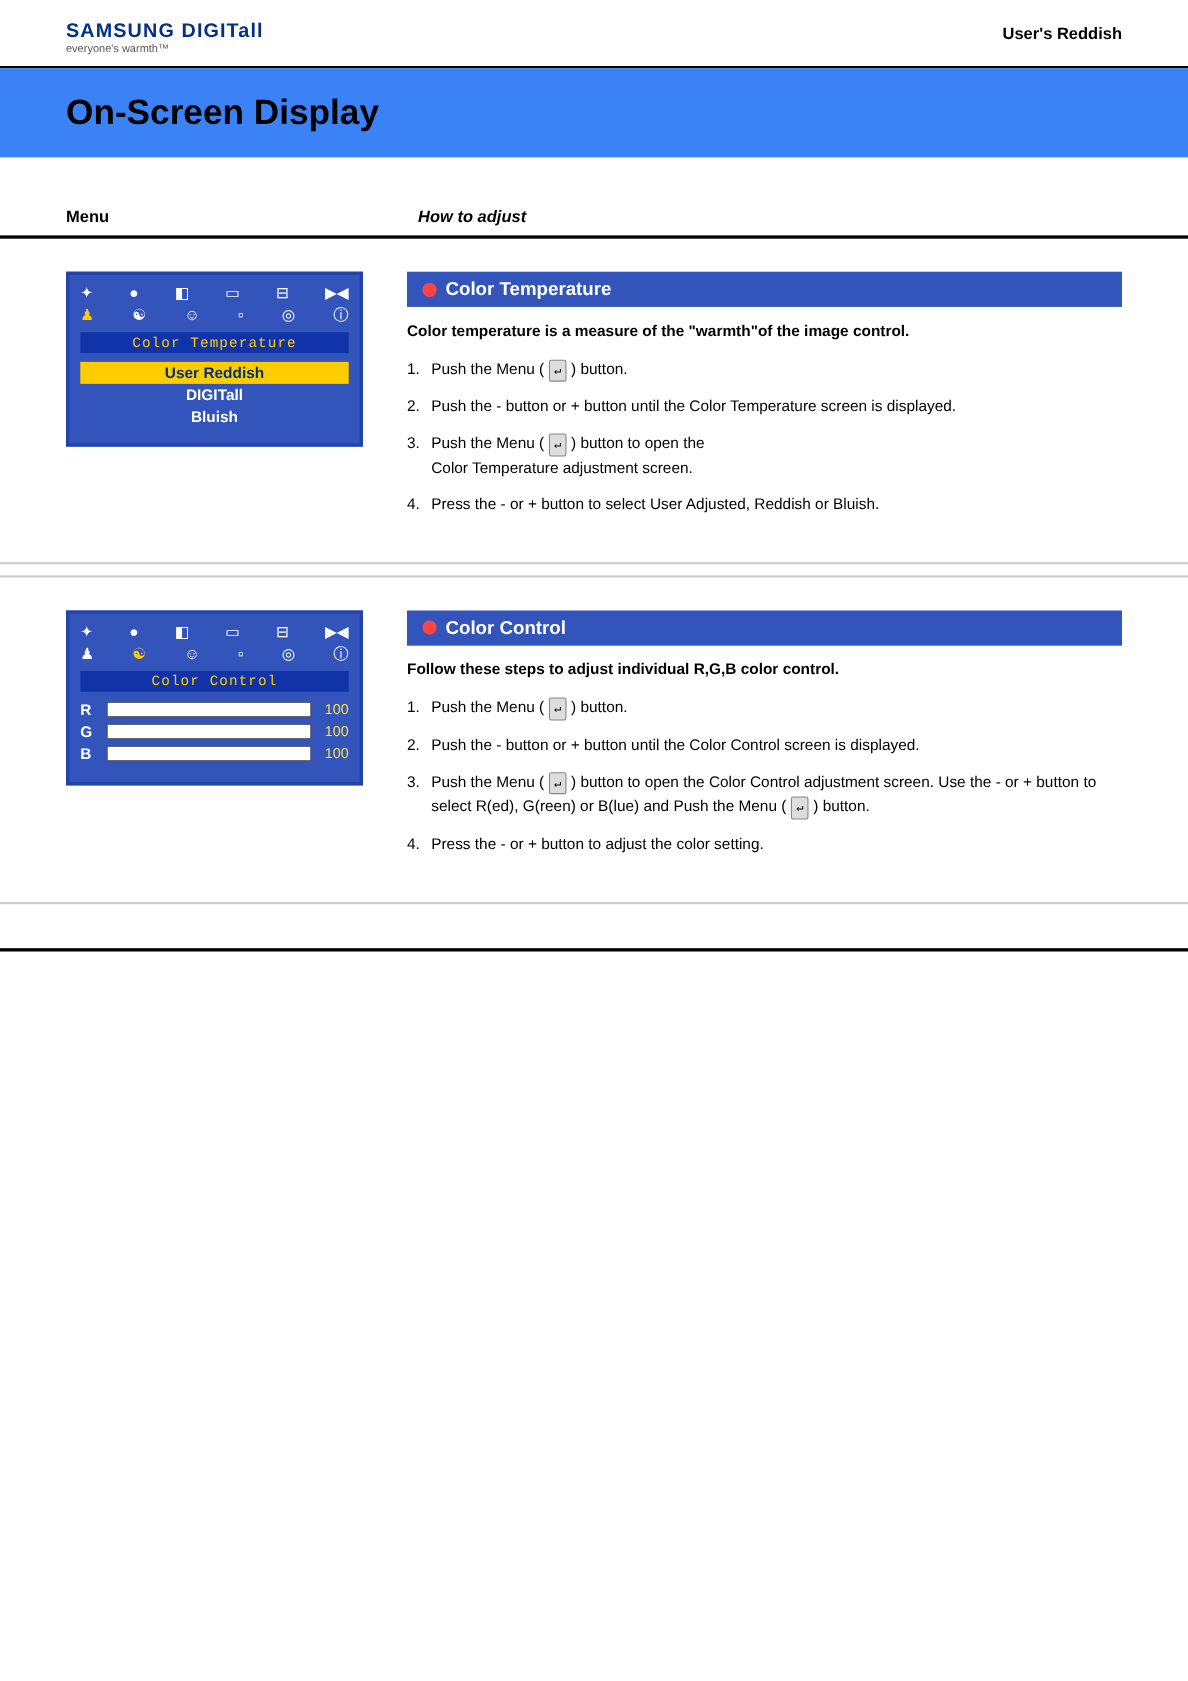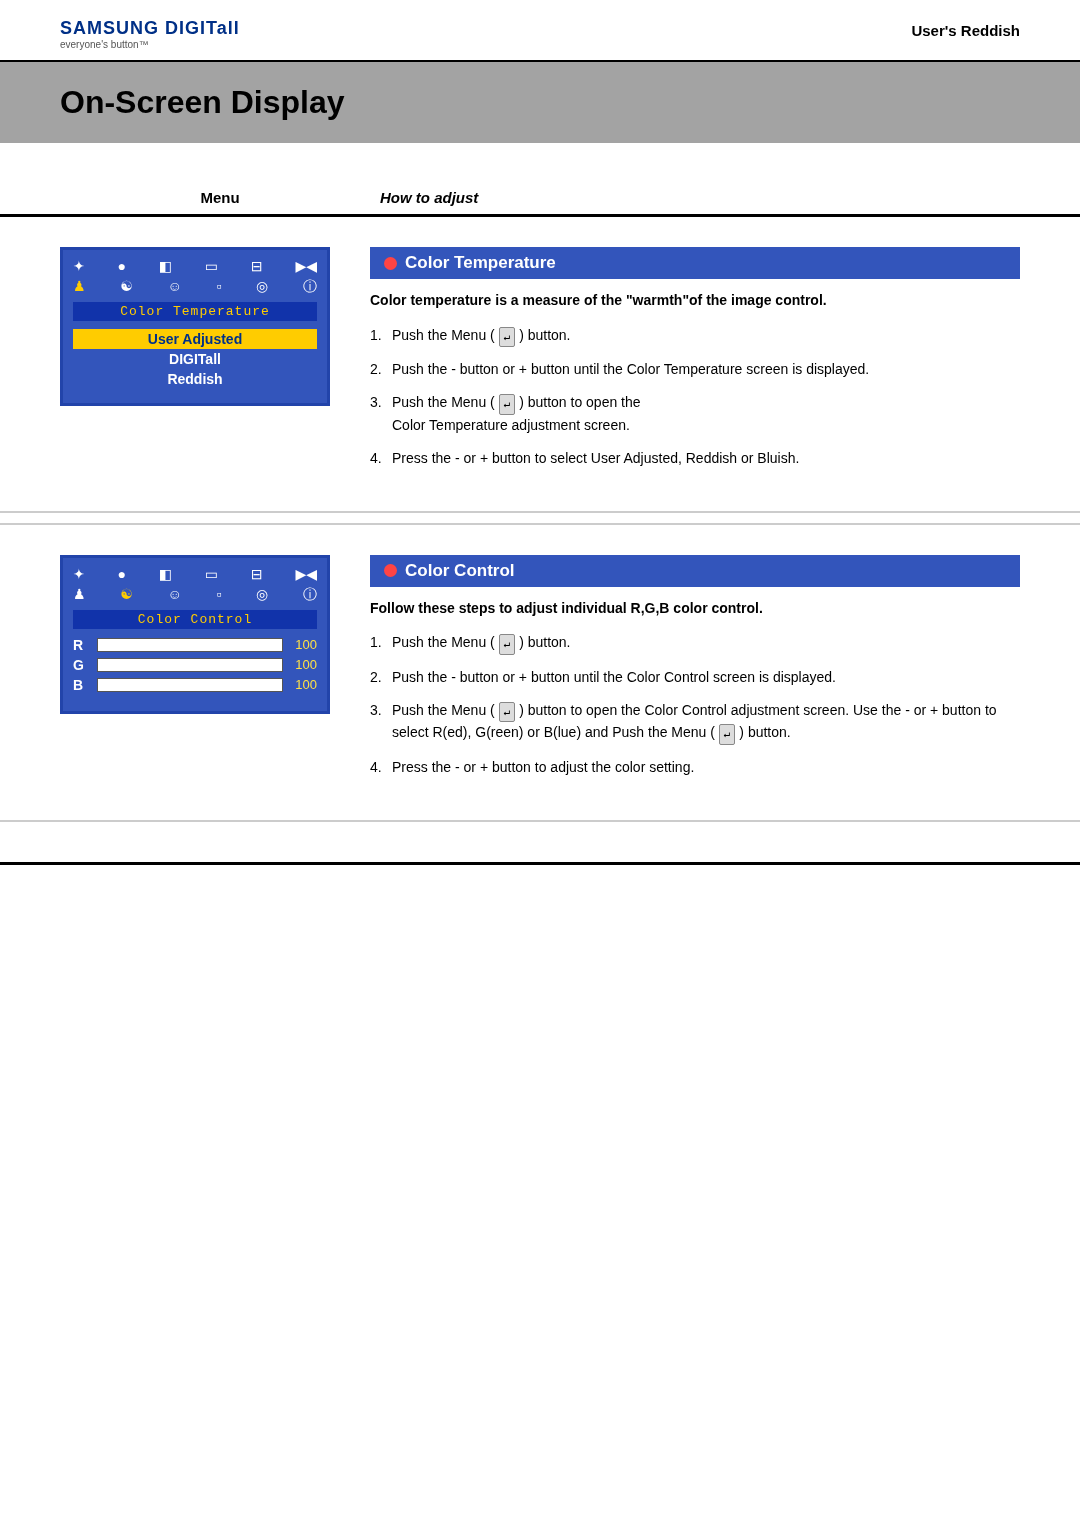--- a/index.html
+++ b/index.html
@@ -37,37 +37,36 @@
     }
     .header-title {
       font-size: 15px;
       font-weight: bold;
       color: #000;
       padding-top: 4px;
     }
 
     
     .page-title-bar {
-      background: #a3a3a3;
+      background: #3b82f6;
       padding: 22px 60px 22px 60px;
       margin-bottom: 0;
     }
     .page-title {
       font-size: 32px;
       font-weight: bold;
       color: #000;
     }
 
     
     .col-headers {
       display: flex;
       padding: 18px 60px 8px 60px;
       border-bottom: 3px solid #000;
       margin-top: 28px;
-      text-align: center;
     }
     .col-menu {
       width: 320px;
       font-weight: bold;
       font-size: 15px;
     }
     .col-how {
       font-weight: bold;
       font-size: 15px;
       font-style: italic;
@@ -227,21 +226,21 @@
       border-top: 3px solid #000;
       margin-top: 40px;
     }
   </style>
 </head>
 <body>
 
 <div class="header">
   <div class="logo-area">
     <span class="logo-samsung">SAMSUNG DIGITall</span>
-    <span class="logo-digital">everyone's button™</span>
+    <span class="logo-digital">everyone's warmth™</span>
   </div>
   <span class="header-title">User's Reddish</span>
 </div>
 
 <div class="page-title-bar">
   <span class="page-title">On-Screen Display</span>
 </div>
 
 <div class="col-headers">
   <div class="col-menu">Menu</div>
@@ -261,23 +260,23 @@
     </div>
     <div class="osd-icons-row2">
       <span class="osd-active-icon">♟</span>
       <span>☯</span>
       <span>☺</span>
       <span>▫</span>
       <span>◎</span>
       <span>ⓘ</span>
     </div>
     <div class="osd-title-bar">Color Temperature</div>
-    <div class="osd-menu-item active">User Adjusted</div>
+    <div class="osd-menu-item active">User Reddish</div>
     <div class="osd-menu-item">DIGITall</div>
-    <div class="osd-menu-item">Reddish</div>
+    <div class="osd-menu-item">Bluish</div>
   </div>
 
   <div class="instructions">
     <div class="section-heading">
       <span class="section-heading-dot"></span>
       <span>Color Temperature</span>
     </div>
     <p class="section-subtitle">Color temperature is a measure of the "warmth"of the image control.</p>
     <ol class="instruction-list">
       <li>

